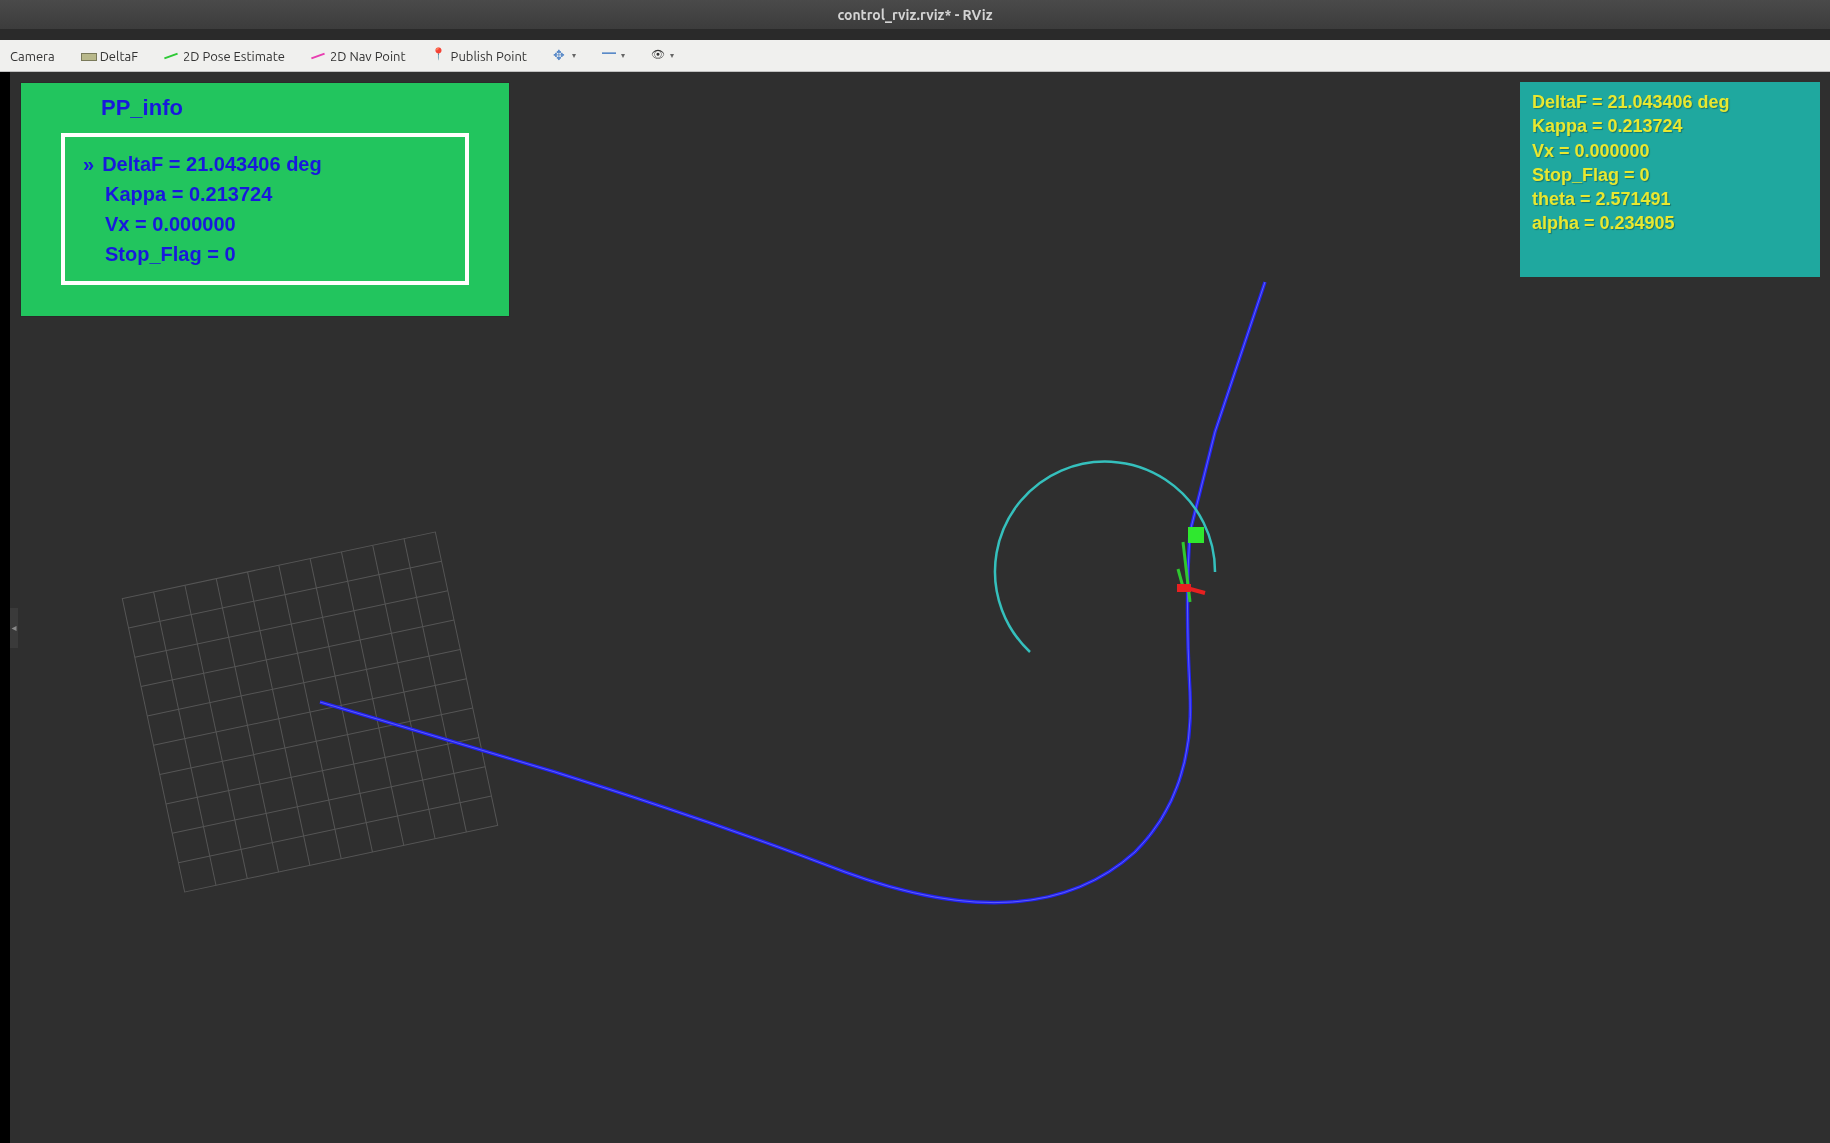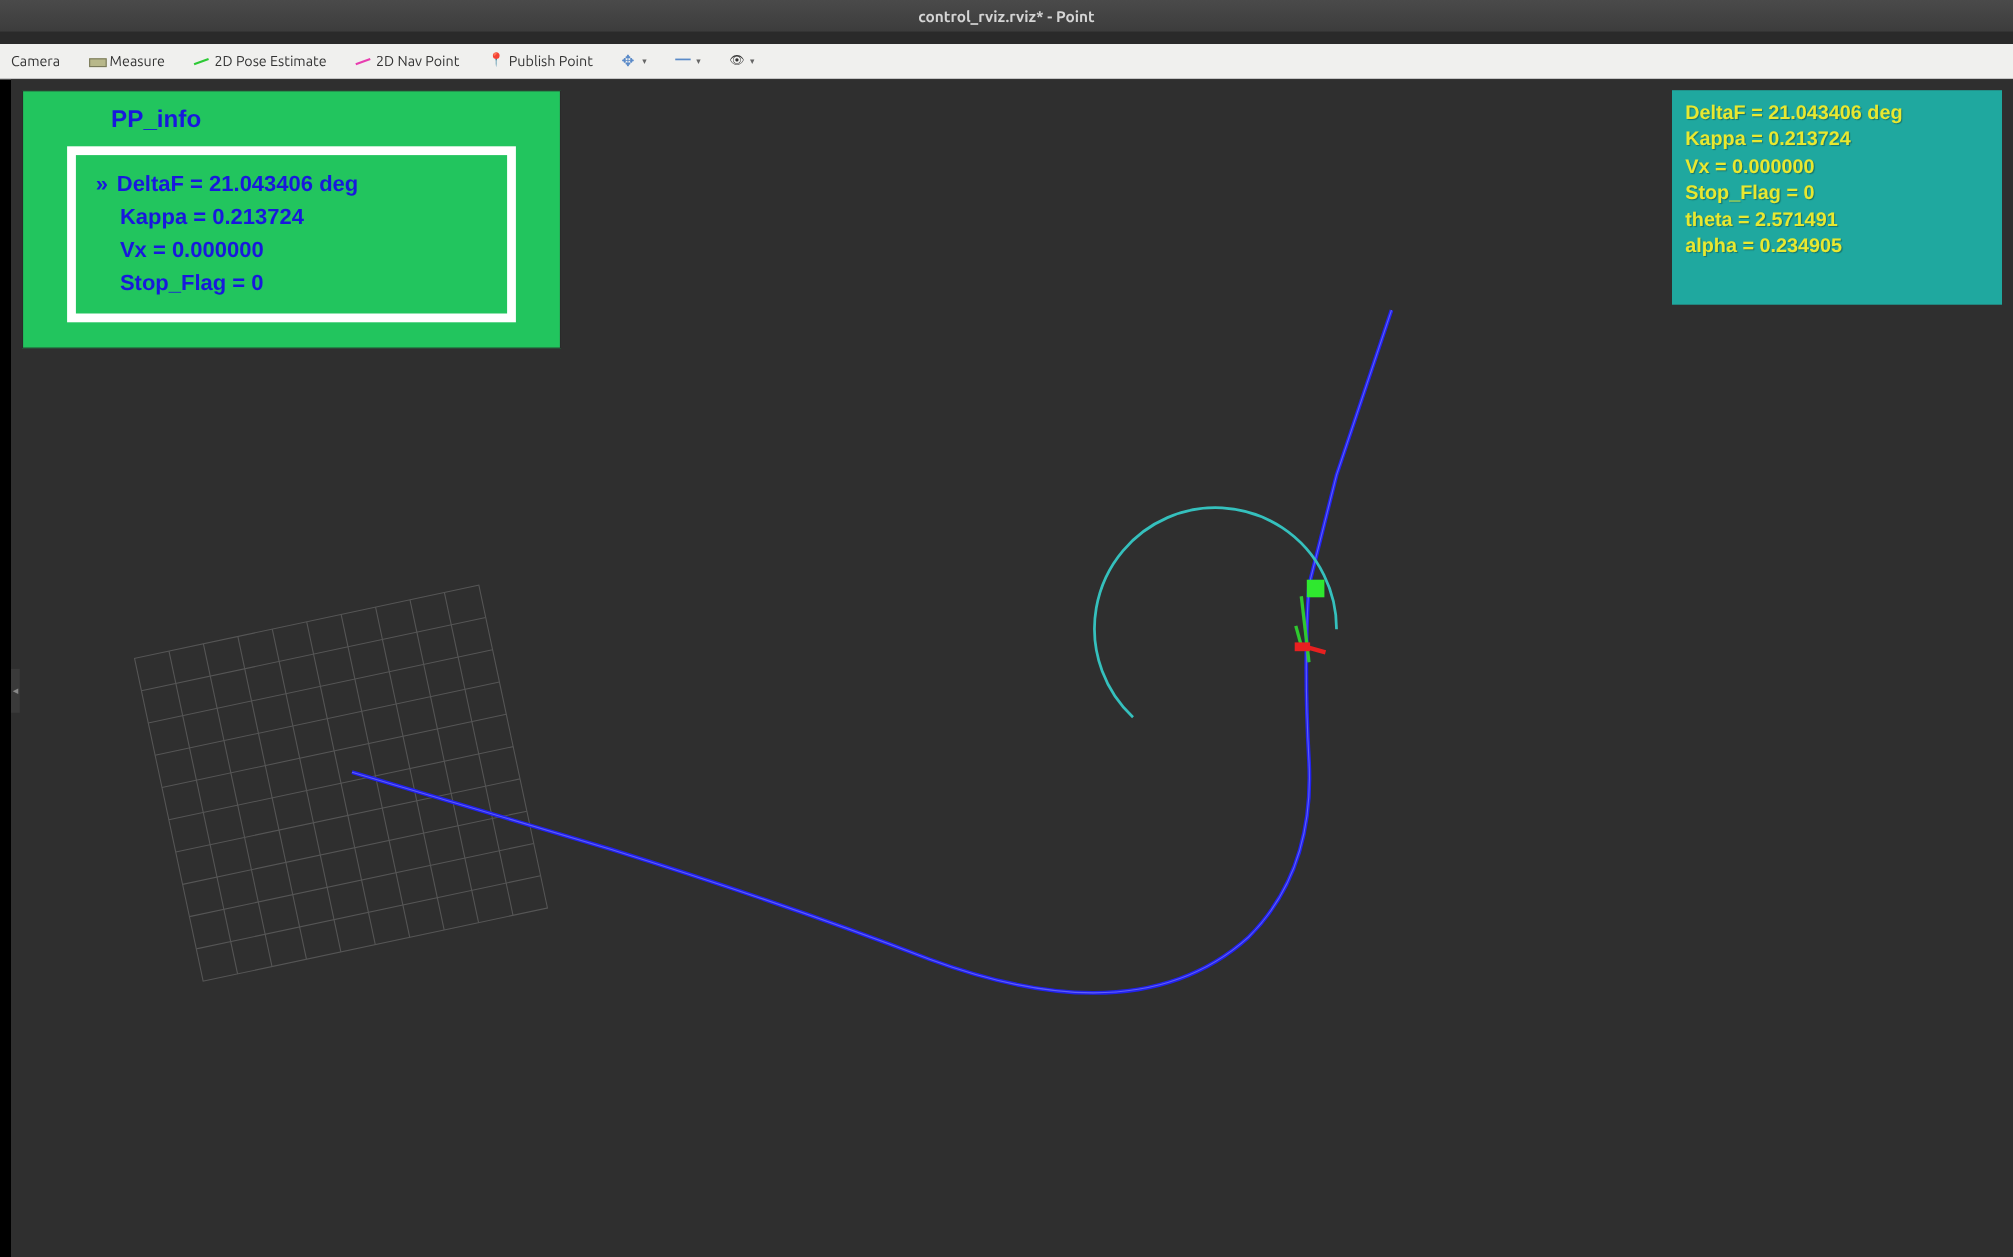--- a/index.html
+++ b/index.html
@@ -152,21 +152,21 @@
     }
     
     .info-panel-title {
       font-size: 22px;
       font-weight: bold;
       margin-left: 40px;
       margin-bottom: 12px;
     }
     
     .info-panel-box {
-      border: 8px solid #ffffff;
+      border: 4px solid #ffffff;
       padding: 12px 18px;
       font-size: 20px;
       font-weight: bold;
       line-height: 1.5;
     }
     
     .info-panel-box .bullet {
       margin-right: 8px;
     }
     
@@ -206,32 +206,32 @@
       justify-content: center;
       color: #888;
       font-size: 10px;
       cursor: pointer;
     }
   </style>
 </head>
 <body>
 
 <div class="title-bar">
-  <span>control_rviz.rviz* - Point</span>
+  <span>control_rviz.rviz* - RViz</span>
 </div>
 
 <div class="spacer-bar"></div>
 
 <div class="toolbar">
   <div class="toolbar-item">
     <span>Camera</span>
   </div>
   <div class="toolbar-item">
     <span class="icon measure-icon"></span>
-    <span>Measure</span>
+    <span>DeltaF</span>
   </div>
   <div class="toolbar-item">
     <span class="icon pose-icon"></span>
     <span>2D Pose Estimate</span>
   </div>
   <div class="toolbar-item">
     <span class="icon nav-icon"></span>
     <span>2D Nav Point</span>
   </div>
   <div class="toolbar-item">

